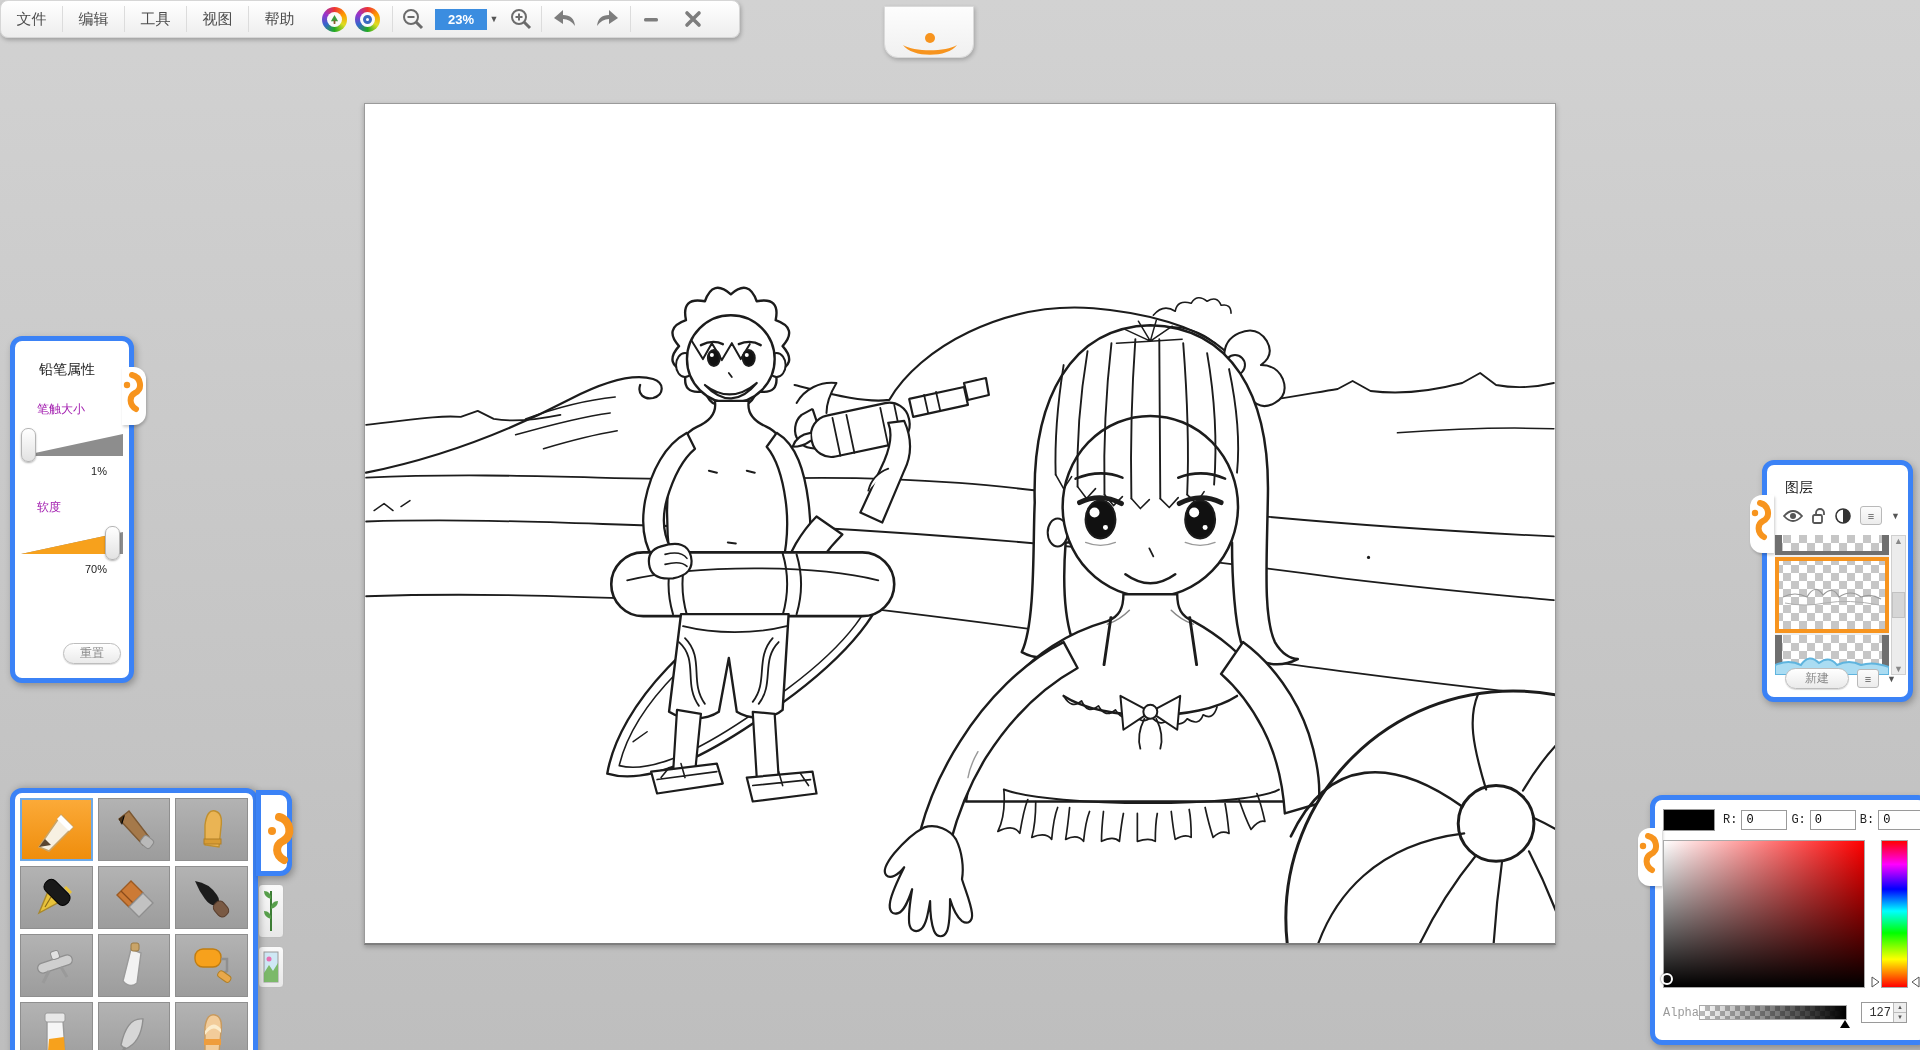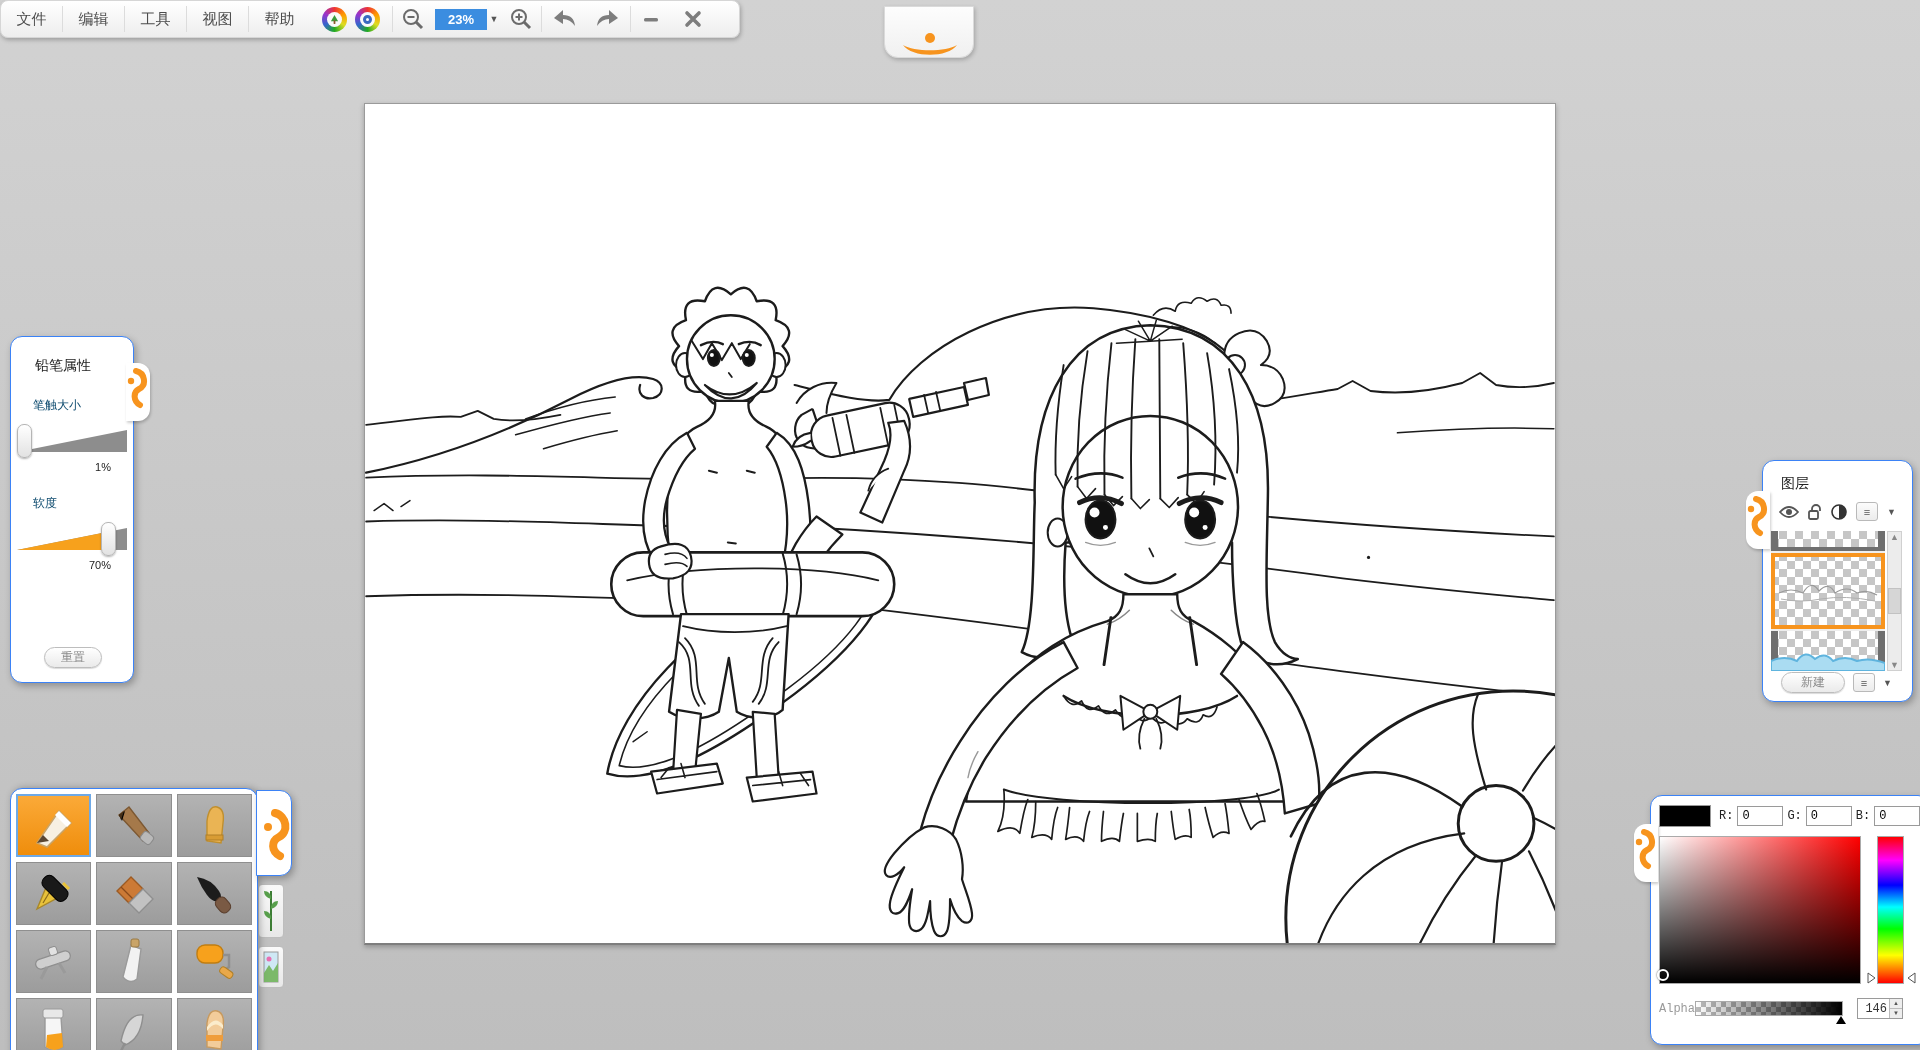--- a/index.html
+++ b/index.html
@@ -5,21 +5,21 @@
   * { box-sizing: border-box; margin: 0; padding: 0; }
   html,body { width:1920px; height:1050px; overflow:hidden; }
   body {
     font-family:"Liberation Sans","DejaVu Sans",sans-serif;
     background:linear-gradient(180deg,#d2d2d2 0%,#c7c7c7 55%,#bebebe 100%);
     position:relative; color:#333;
   }
   .abs { position:absolute; }
   .panel {
     position:absolute; background:#fff;
-    border:1px solid #3b82f6; border-radius:12px;
+    border:5px solid #3b82f6; border-radius:12px;
     box-shadow:2px 3px 7px rgba(0,0,0,.28);
   }
   
   #toolbar {
     left:578px; top:4px; width:740px; height:38px;
     background:linear-gradient(#ffffff,#ededed);
     border:1px solid #d6d6d6; border-radius:8px;
     box-shadow:1px 2px 4px rgba(0,0,0,.25);
     display:flex; align-items:center; z-index:5;
   }
@@ -47,21 +47,21 @@
     left:364px; top:103px; width:1192px; height:842px; background:#fff;
     border:1px solid #9a9a9a; border-bottom:2px solid #7e7e7e;
     box-shadow:0 2px 5px rgba(0,0,0,.25);
   }
   #canvas svg { display:block; width:100%; height:100%; }
   
   .grip-tab { position:absolute; background:#fff; box-shadow:1px 2px 3px rgba(0,0,0,.2); }
   
   #pencil-panel { left:10px; top:336px; width:124px; height:347px; }
   #pencil-panel .title { font-size:14px; color:#222; padding:20px 0 0 24px; }
-  .slider-label { font-size:12px; color:#0c4a6e; padding:22px 0 0 22px; }
+  .slider-label { font-size:12px; color:#a21caf; padding:22px 0 0 22px; }
   .wedge-wrap { position:relative; margin:10px 4px 0 4px; height:34px; }
   .wedge { position:absolute; left:2px; right:2px; top:6px; height:22px;
     clip-path:polygon(0 100%,100% 0,100% 100%); background:#8d8d8d; }
   .wedge .fill-orange { position:absolute; left:0; top:0; bottom:0; background:#f7a11c; }
   .slider-handle { position:absolute; top:0; width:15px; height:34px; border-radius:7px;
     background:linear-gradient(#fff,#e2e2e2); border:1px solid #b5b5b5;
     box-shadow:0 1px 2px rgba(0,0,0,.3); }
   .slider-value { font-size:11px; color:#222; text-align:right; padding-right:22px; margin-top:3px; }
   .pill-btn { display:block; margin:0 auto; width:58px; height:21px; border-radius:11px;
     background:linear-gradient(#fff,#eaeaea); border:1px solid #bdbdbd;
@@ -359,21 +359,21 @@
   </div>
   <div class="slider-value">1%</div>
   <div class="slider-label">软度</div>
   <div class="wedge-wrap">
     <div class="wedge">
         <div class="fill-orange" style="width:86%;"></div>
       </div>
     <div class="slider-handle" style="left:86px;"></div>
   </div>
   <div class="slider-value">70%</div>
-  <button class="pill-btn" style="position:absolute;bottom:14px;left:33px;">重置</button>
+  <button class="pill-btn" style="position:absolute;bottom:14px;left:48px;">重置</button>
 </div>
 
 <div id="palette-tab" class="panel" style="border-radius:0 12px 12px 0;">
   <svg width="30" height="70" viewBox="0 0 30 70" style="margin:8px 0 0 4px">
     <circle cx="7" cy="28" r="4" fill="#f7941e"></circle>
     <path d="M14,14 C26,17 28,33 18,38 C10,42 10,52 19,57" stroke="#f7941e" stroke-width="8" fill="none" stroke-linecap="round"></path>
   </svg>
 </div>
 <div class="side-btn" style="top:884px;height:54px;">
   <svg width="16" height="44" viewBox="0 0 16 44">
@@ -556,20 +556,20 @@
   </svg>
   <svg class="hue-marker" style="left:256px;top:176px;" viewBox="0 0 9 12">
     <path d="M8,1 L1,6 L8,11 Z" fill="#fff" stroke="#555"></path>
   </svg>
   <div id="alpha-row">
     <div id="alpha-label">Alpha</div>
     <div id="alpha-slider">
       <div id="alpha-marker"></div>
     </div>
     <div id="alpha-spin">
-      <div class="val">146</div>
+      <div class="val">127</div>
       <div class="spin-arrows">
         <div>▲</div>
         <div>▼</div>
       </div>
     </div>
   </div>
 </div>
 
 </body></html>

